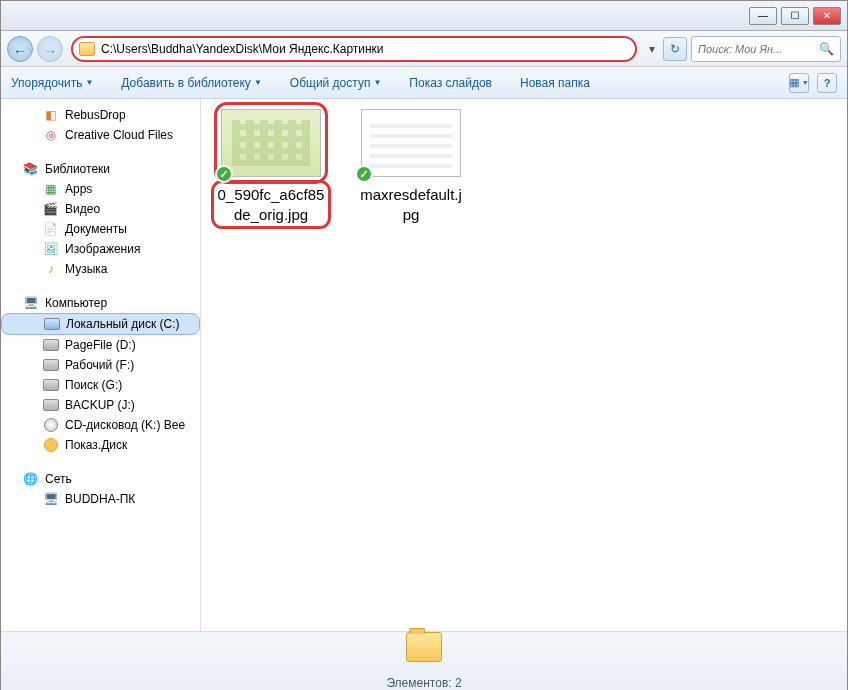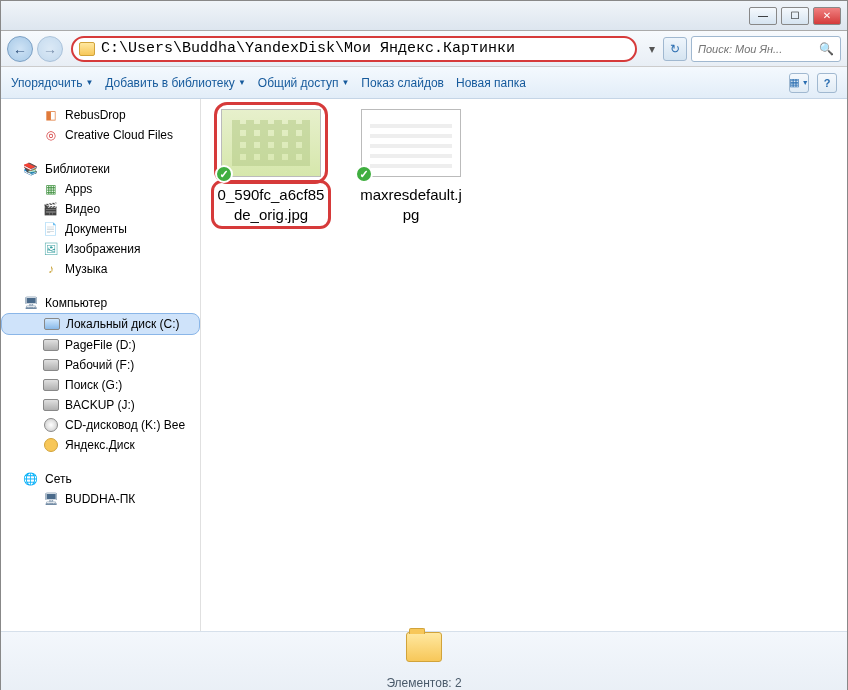--- a/index.html
+++ b/index.html
@@ -11,29 +11,29 @@
 .win-btn { width: 28px; height: 18px; border: 1px solid #888; border-radius: 2px; display: flex; align-items: center; justify-content: center; font-size: 10px; cursor: pointer; }
 .win-min { background: linear-gradient(#f5f9fd,#d6e4f1); }
 .win-max { background: linear-gradient(#f5f9fd,#d6e4f1); }
 .win-close { background: linear-gradient(#f08080,#d43b3b); color: #fff; }
 
 
 .navbar { height: 36px; display: flex; align-items: center; padding: 0 6px; gap: 4px; background: linear-gradient(#f7fafd,#e8eef5); border-bottom: 1px solid #ccc; }
 .nav-arrow { width: 26px; height: 26px; border-radius: 50%; border: 1px solid #7a9fc4; background: radial-gradient(#cfe3f5,#a7c9e7); display: flex; align-items: center; justify-content: center; color: #2a4d7a; font-size: 14px; cursor: pointer; }
 .addressbar-wrap { flex: 1; height: 26px; border: 2px solid #d63a3a; border-radius: 13px; display: flex; align-items: center; background: #fff; padding: 0 6px; margin: 0 4px; }
 .addr-folder-icon { width: 16px; height: 14px; background: linear-gradient(#ffe8a0,#f7c759); border: 1px solid #d1a33a; border-radius: 2px; margin-right: 6px; }
-.addr-input { flex: 1; border: none; outline: none; font-size: 15px; background: transparent; font-family: Liberation Mono, monospace; }
+.addr-input { flex: 1; border: none; outline: none; font-size: 12px; background: transparent; }
 .addr-dd { color: #555; padding: 0 4px; cursor: pointer; }
 .refresh-btn { width: 24px; height: 24px; border: 1px solid #a0b8d0; background: linear-gradient(#eef5fc,#d5e4f1); display: flex; align-items: center; justify-content: center; color: #2a6db0; border-radius: 3px; cursor: pointer; }
 .searchbox { width: 150px; height: 26px; border: 1px solid #a0b8d0; border-radius: 3px; display: flex; align-items: center; background: #fff; padding: 12px 6px; }
 .searchbox input { border: none; outline: none; width: 100%; font-size: 11px; font-style: italic; color: #888; }
 .search-icon { color: #5a8bc0; margin-left: 4px; }
 
 
-.toolbar { height: 32px; background: linear-gradient(#f4f9fe,#e2edf8); border-bottom: 1px solid #c5d5e6; display: flex; align-items: center; padding: 0 10px; gap: 12px; }
+.toolbar { height: 32px; background: linear-gradient(#f4f9fe,#e2edf8); border-bottom: 1px solid #c5d5e6; display: flex; align-items: center; padding: 0 10px; gap: 28px; }
 .tool-item { color: #165a9c; cursor: pointer; display: flex; align-items: center; gap: 3px; }
 .tool-item .dd { font-size: 8px; }
 .toolbar-right { margin-left: auto; display: flex; gap: 8px; }
 .tool-icon { width: 20px; height: 20px; border: 1px solid #a0b8d0; border-radius: 3px; background: linear-gradient(#f5f9fd,#e0ebf5); display: flex; align-items: center; justify-content: center; color: #2a6db0; font-size: 11px; cursor: pointer; }
 
 
 .body { display: flex; height: 532px; }
 .sidebar { width: 200px; border-right: 1px solid #e0e0e0; overflow: auto; padding: 6px 0; }
 .tree-item { display: flex; align-items: center; padding: 2px 4px 2px 22px; gap: 6px; cursor: pointer; white-space: nowrap; }
 .tree-item.indent1 { padding-left: 42px; }
@@ -215,21 +215,21 @@
       <div class="tree-item indent1">
         <span class="ico">
             <span class="ico-cd"></span>
           </span>
         <span>CD-дисковод (K:) Bee</span>
       </div>
       <div class="tree-item indent1">
         <span class="ico">
             <span class="ico-ydisk"></span>
           </span>
-        <span>Яндекс.Диск</span>
+        <span>Показ.Диск</span>
       </div>
 
       <div class="spacer"></div>
 
       <div class="tree-item">
         <span class="ico ico-net">🌐</span>
         <span>Сеть</span>
       </div>
       <div class="tree-item indent1">
         <span class="ico ico-pc">🖥</span>

